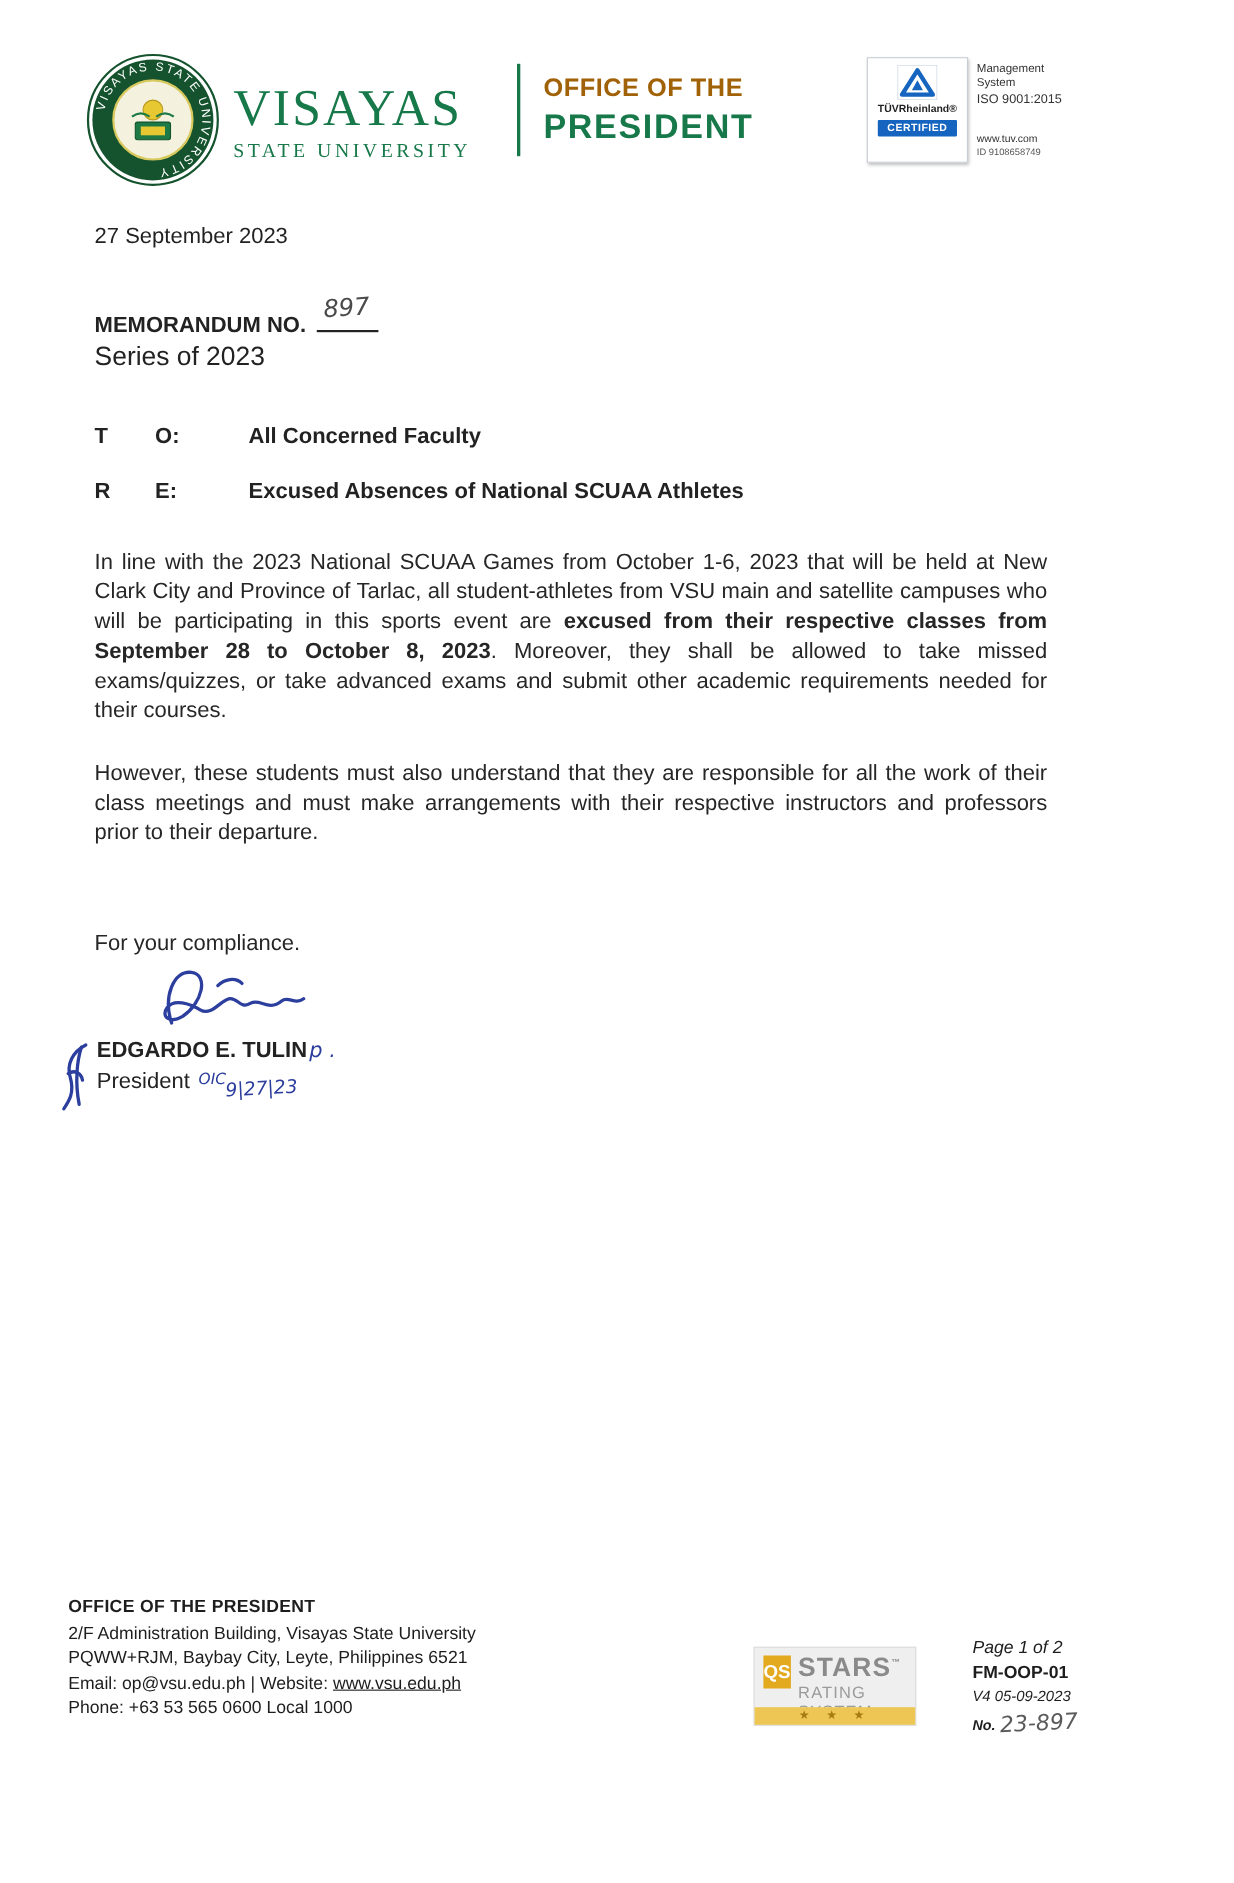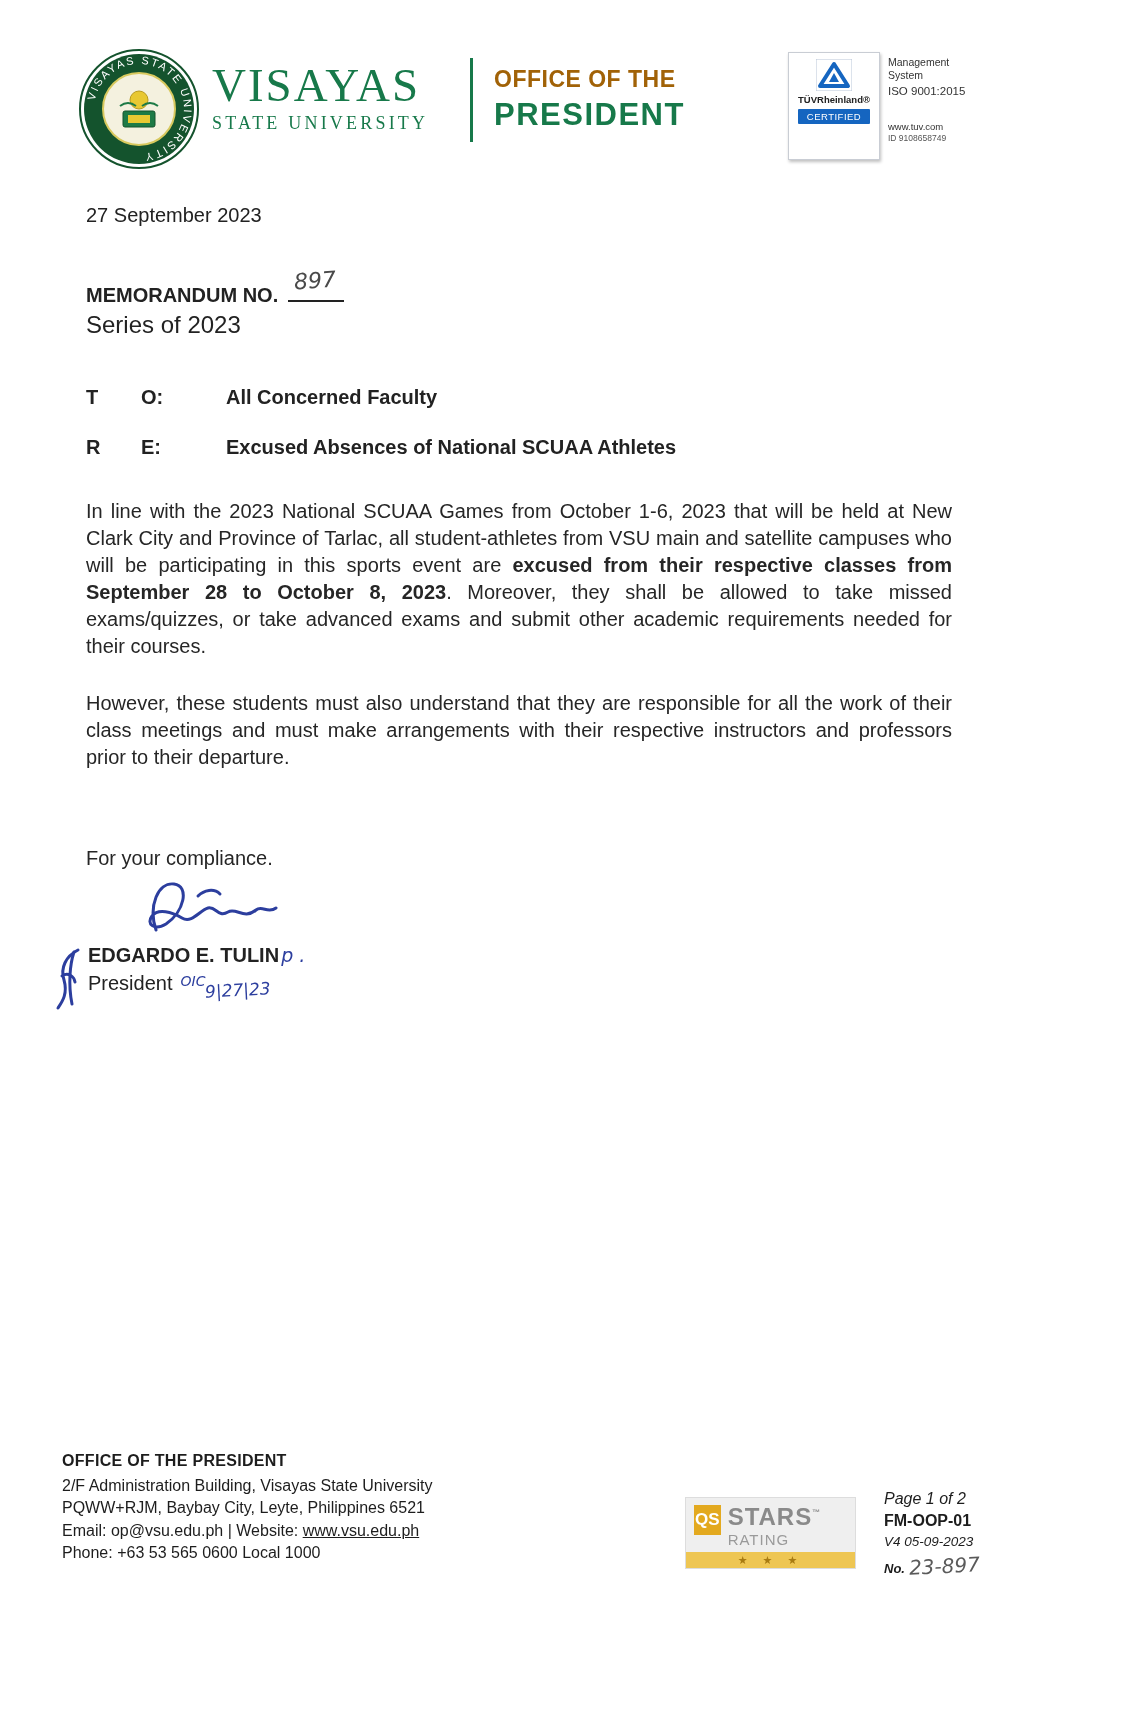--- a/index.html
+++ b/index.html
@@ -9,45 +9,45 @@
     width:1122px; height:1712px;
     background:#ffffff;
     font-family:"Liberation Sans", sans-serif;
     color:#222;
     overflow:hidden;
     margin:0 auto;
   }
 
   
   .seal { position:absolute; left:78px; top:48px; width:122px; height:122px; }
-  .wordmark { position:absolute; left:212px; top:62px; }
+  .wordmark { position:absolute; left:212px; top:76px; }
   .wm-visayas {
     font-family:"Liberation Serif", serif;
     font-size:47px; color:#17794a; letter-spacing:2px; line-height:1;
   }
   .wm-state {
     font-family:"Liberation Serif", serif;
     font-size:18px; color:#17794a; letter-spacing:3.2px; margin-top:4px;
   }
   .hdr-divider { position:absolute; left:470px; top:58px; width:3px; height:84px; background:#17794a; }
   .office { position:absolute; left:494px; top:66px; }
   .office-1 { font-size:23px; font-weight:bold; color:#a16207; letter-spacing:.5px; }
   .office-2 { font-size:31px; font-weight:bold; color:#17794a; letter-spacing:1.5px; margin-top:4px; }
 
   .cert { position:absolute; left:788px; top:52px; display:flex; }
   .cert-box {
-    width:92px; height:108px; background:#fff;
+    width:92px; height:96px; background:#fff;
     border:1px solid #c9cdd4; box-shadow:1px 2px 3px rgba(0,0,0,.25);
     display:flex; flex-direction:column; align-items:center;
   }
   .tuv-tri { margin-top:6px; }
   .tuv-brand { font-size:9.5px; font-weight:bold; color:#222; margin-top:3px; white-space:nowrap; }
   .tuv-certified {
     margin-top:4px; background:#1565c0; color:#fff;
-    font-size:9.5px; font-weight:normal; letter-spacing:.5px;
+    font-size:9.5px; font-weight:bold; letter-spacing:.5px;
     padding:2px 9px; border-radius:1px;
   }
   .cert-text { margin-left:8px; padding-top:4px; font-size:10.5px; color:#333; line-height:1.25; }
   .cert-iso { font-size:11.5px; margin-top:2px; }
   .cert-url { margin-top:22px; font-size:9.5px; }
   .cert-id { font-size:8.5px; color:#555; }
 
   
   .date { position:absolute; left:86px; top:204px; font-size:20px; }
 
@@ -95,21 +95,21 @@
     font-family:"DejaVu Sans", sans-serif; font-style:italic;
     color:#2c3e9e; font-size:17px; vertical-align:-6px; transform:rotate(-3deg); display:inline-block;
   }
 
   
   .foot-left { position:absolute; left:62px; top:1450px; font-size:16px; line-height:22.5px; color:#1d1d1d; }
   .foot-title { font-weight:bold; letter-spacing:.3px; margin-bottom:2px; }
   .foot-link { color:#1d1d1d; text-decoration:underline; }
 
   .qs-badge {
-    position:absolute; left:685px; top:1497px; width:171px; height:72px;
+    position:absolute; left:685px; top:1497px; width:148px; height:72px;
     background:#efefef; border:1px solid #ddd;
   }
   .qs-top { display:flex; align-items:flex-start; padding:7px 8px 0 8px; }
   .qs-box {
     width:30px; height:30px; background:#e3a91f; color:#fff;
     font-weight:bold; font-size:17px; display:flex; align-items:center; justify-content:center;
   }
   .qs-right { margin-left:7px; }
   .qs-stars-word { font-size:24px; font-weight:bold; color:#8a8a8a; letter-spacing:1px; line-height:1; }
   .qs-tm { font-size:8px; color:#8a8a8a; vertical-align:10px; }

